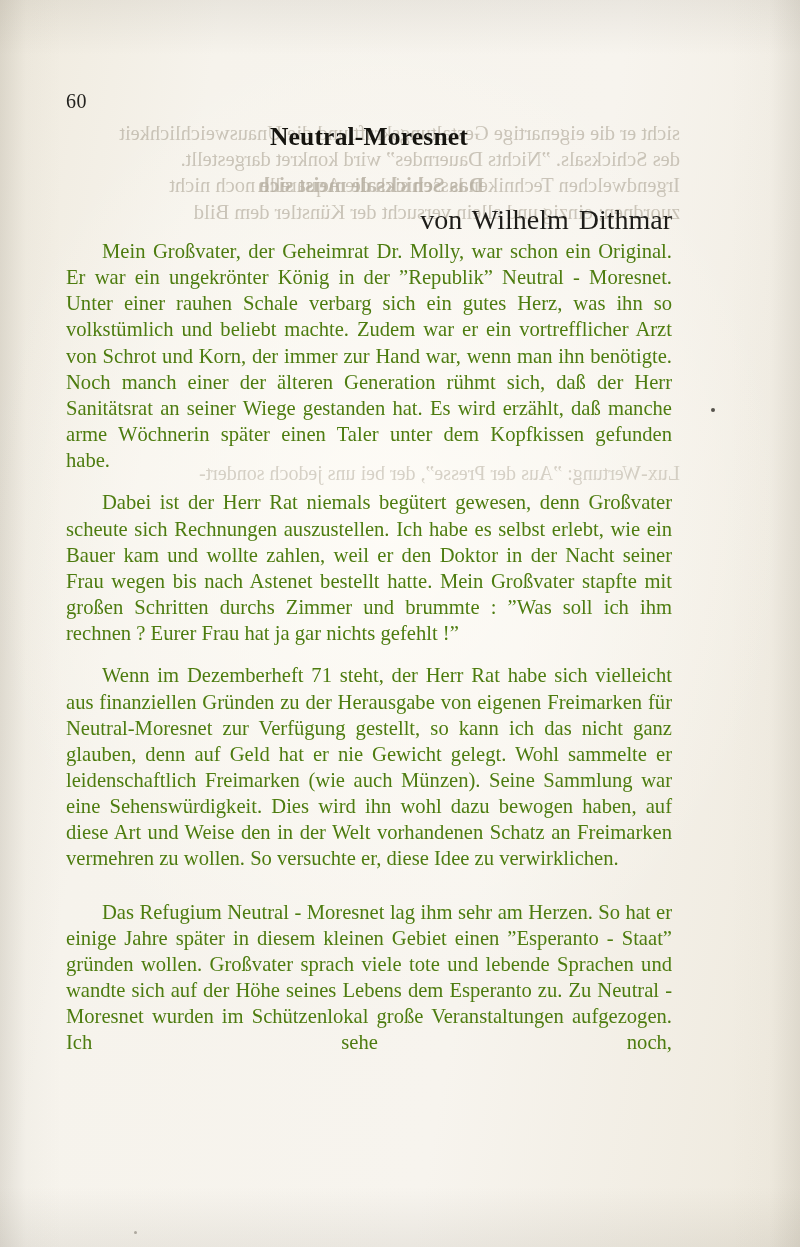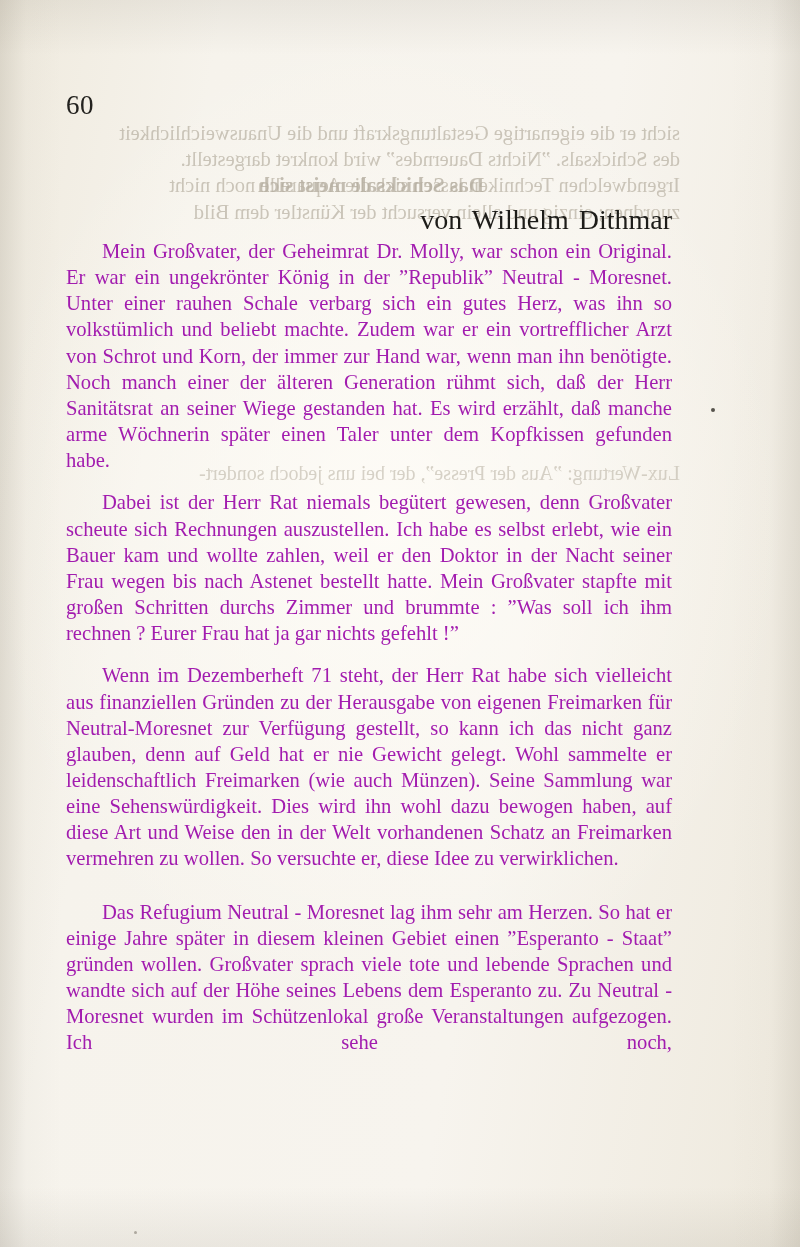--- a/index.html
+++ b/index.html
@@ -86,21 +86,21 @@
 
   .content {
     position: relative;
     z-index: 5;
   }
 
   .folio {
     position: absolute;
     left: 66px;
     top: 90px;
-    font-size: 27px;
+    font-size: 20px;
     letter-spacing: 0.5px;
     color: #23221f;
   }
 
   .title-block {
     position: absolute;
     left: 66px;
     top: 118px;
     width: 606px;
     text-align: center;
@@ -125,21 +125,21 @@
   }
 
   .body-text {
     position: absolute;
     left: 66px;
     top: 238px;
     width: 606px;
     font-size: 20.6px;
     line-height: 26.15px;
     text-align: justify;
-    color: #a21caf;
+    color: #4d7c0f;
   }
   .para {
     margin: 0;
     text-indent: 36px;
     text-align: justify;
     text-justify: inter-word;
   }
   .para + .para { margin-top: 16px; }
   .para:last-child { text-align-last: justify; margin-top: 27px; }
 
@@ -179,20 +179,21 @@
   <div class="bleed-line">zuordnen; einzig und allein versucht der Künstler dem Bild</div>
 </div>
 <div class="bleed-head">Das Schicksale meist sich</div>
 <div class="bleed-low" style="top:462px;">Lux-Wertung: ”Aus der Presse”, der bei uns jedoch sondert-</div>
 
 <div class="content">
 
   <div class="folio">60</div>
 
   <div class="title-block">
+    <div class="title-line">Neutral-Moresnet</div>
   </div>
 
   <div class="byline">von Wilhelm Dithmar</div>
 
   <div class="body-text">
     <p class="para">Mein Großvater, der Geheimrat Dr. Molly, war schon ein Original. Er war ein ungekrönter König in der ”Republik” Neutral - Moresnet. Unter einer rauhen Schale verbarg sich ein gutes Herz, was ihn so volkstümlich und beliebt machte. Zudem war er ein vortrefflicher Arzt von Schrot und Korn, der immer zur Hand war, wenn man ihn benötigte. Noch manch einer der älteren Generation rühmt sich, daß der Herr Sanitätsrat an seiner Wiege gestanden hat. Es wird erzählt, daß manche arme Wöchnerin später einen Taler unter dem Kopfkissen gefunden habe.</p>
     <p class="para">Dabei ist der Herr Rat niemals begütert gewesen, denn Großvater scheute sich Rechnungen auszustellen. Ich habe es selbst erlebt, wie ein Bauer kam und wollte zahlen, weil er den Doktor in der Nacht seiner Frau wegen bis nach Astenet bestellt hatte. Mein Großvater stapfte mit großen Schritten durchs Zimmer und brummte : ”Was soll ich ihm rechnen ? Eurer Frau hat ja gar nichts gefehlt !”</p>
     <p class="para">Wenn im Dezemberheft 71 steht, der Herr Rat habe sich vielleicht aus finanziellen Gründen zu der Herausgabe von eigenen Freimarken für Neutral-Moresnet zur Verfügung gestellt, so kann ich das nicht ganz glauben, denn auf Geld hat er nie Gewicht gelegt. Wohl sammelte er leidenschaftlich Freimarken (wie auch Münzen). Seine Sammlung war eine Sehenswürdigkeit. Dies wird ihn wohl dazu bewogen haben, auf diese Art und Weise den in der Welt vorhandenen Schatz an Freimarken vermehren zu wollen. So versuchte er, diese Idee zu verwirklichen.</p>
     <p class="para">Das Refugium Neutral - Moresnet lag ihm sehr am Herzen. So hat er einige Jahre später in diesem kleinen Gebiet einen ”Esperanto - Staat” gründen wollen. Großvater sprach viele tote und lebende Sprachen und wandte sich auf der Höhe seines Lebens dem Esperanto zu. Zu Neutral - Moresnet wurden im Schützenlokal große Veranstaltungen aufgezogen. Ich sehe noch,</p>
   </div>

